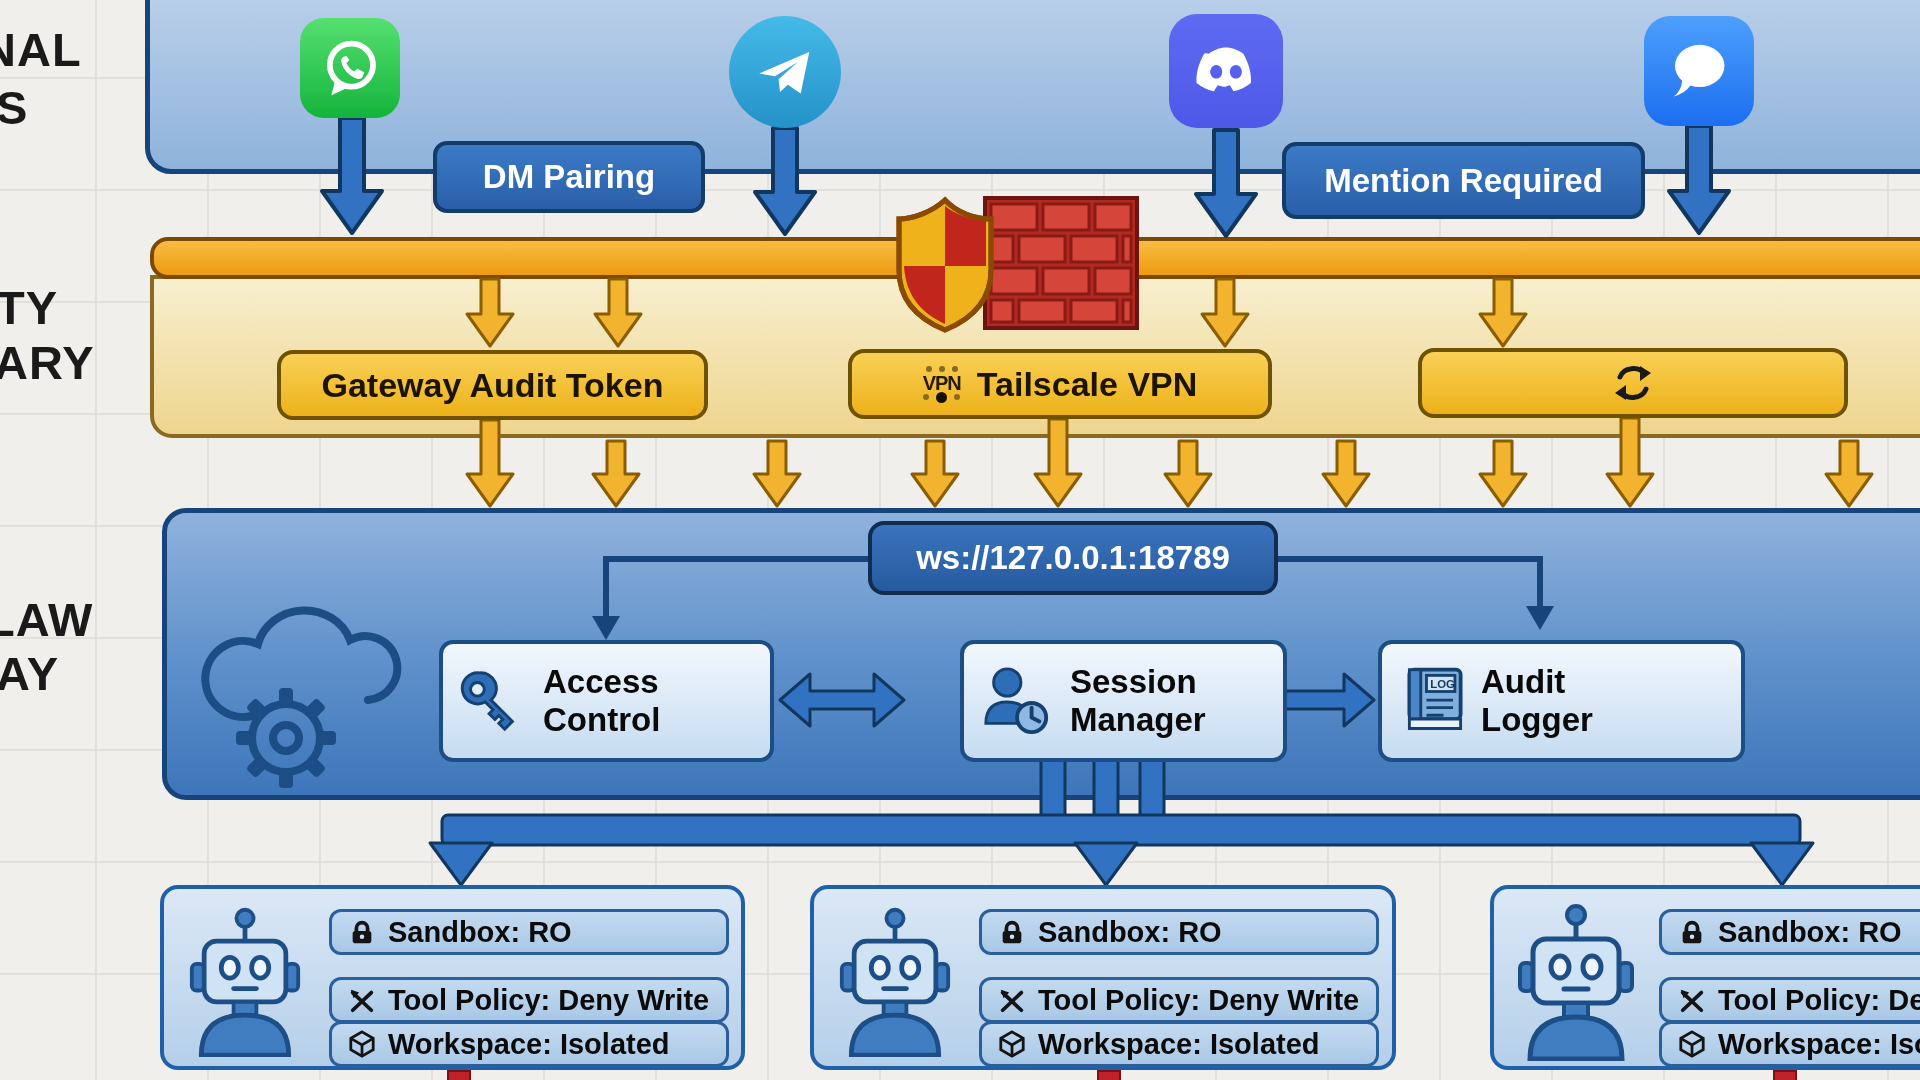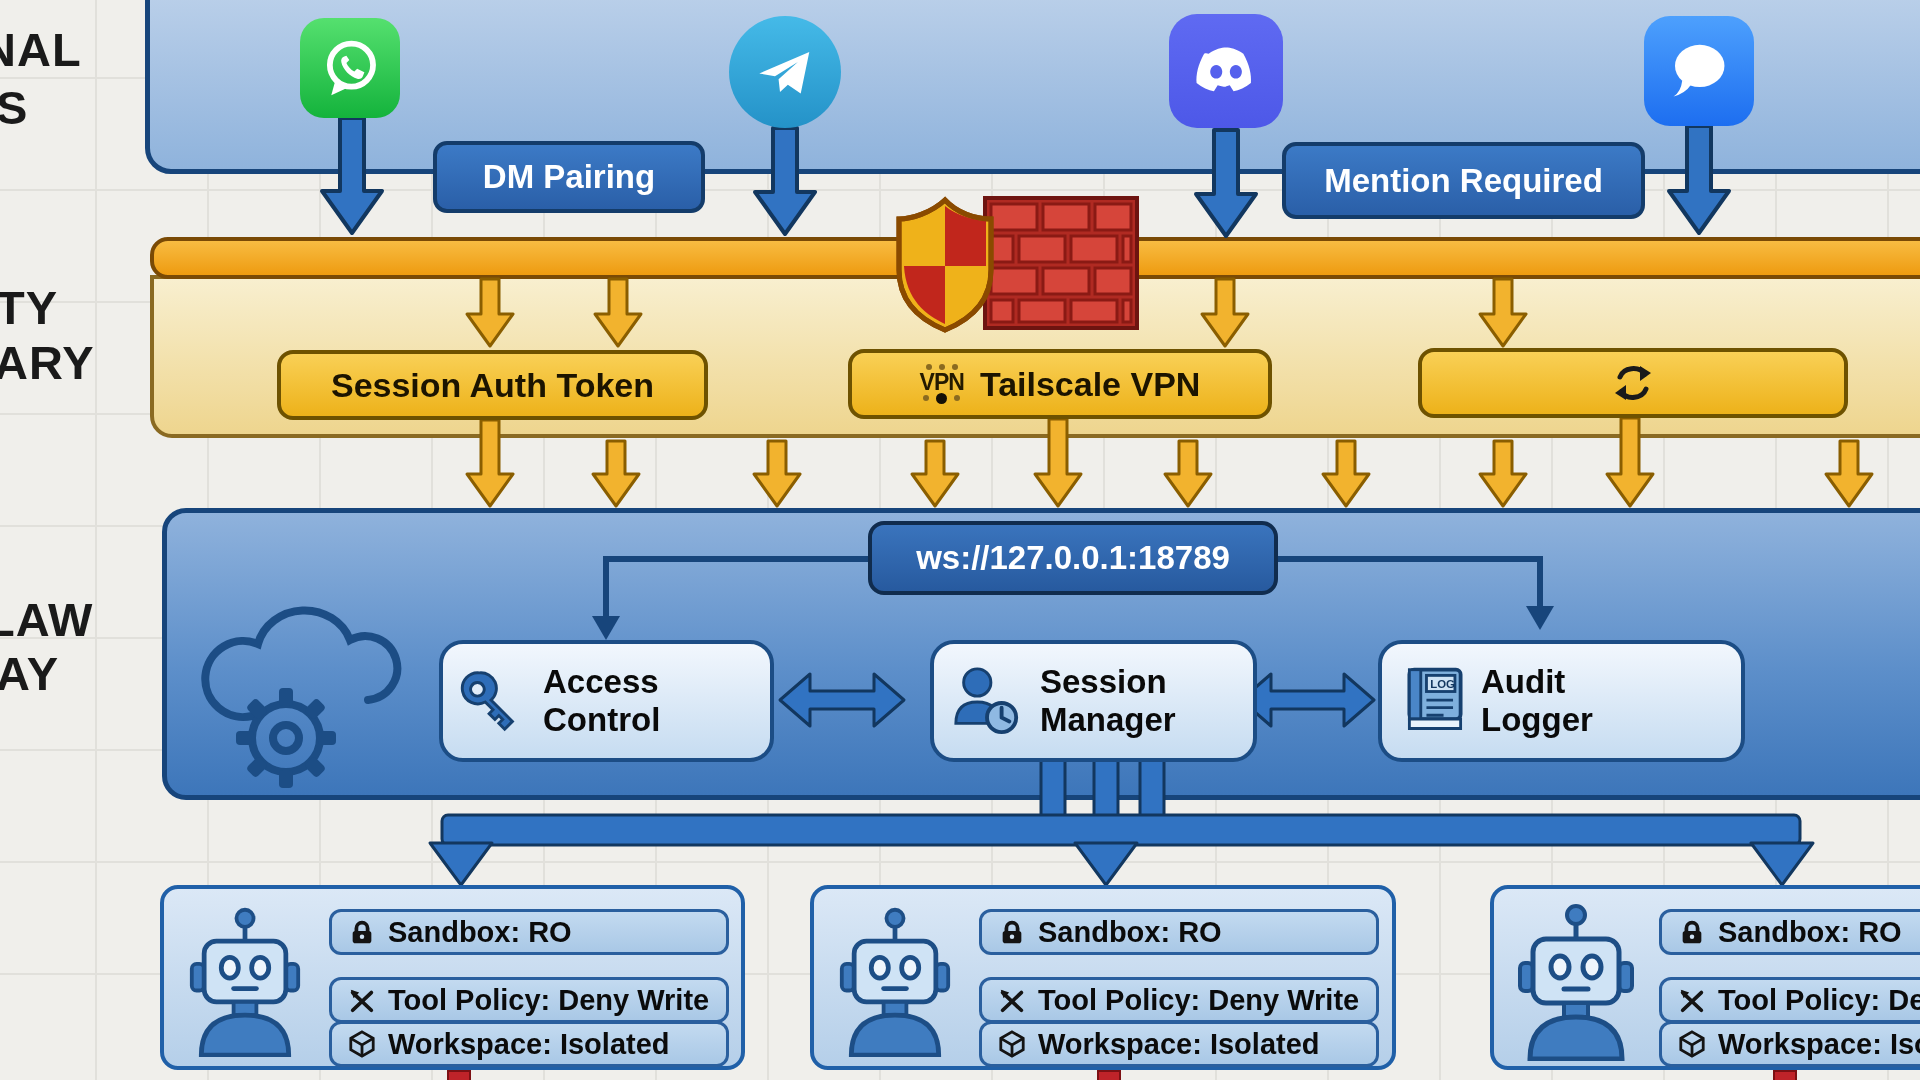--- a/index.html
+++ b/index.html
@@ -68,39 +68,39 @@
     border:4px solid #6e5200;border-radius:16px;box-sizing:border-box;
     color:#1c1400;font-weight:700;font-size:34px;white-space:nowrap;
   }
   .ybox-gateway{left:277px;top:350px;width:431px;height:70px;}
   .ybox-tailscale{left:848px;top:349px;width:424px;height:70px;}
   .ybox-loopback{left:1418px;top:348px;width:430px;height:70px;}
   .vpn-badge{display:flex;flex-direction:column;align-items:center;line-height:1;margin-right:2px;}
   .vpn-dots{display:flex;gap:7px;margin:1px 0;}
   .vpn-dots i{width:6px;height:6px;border-radius:50%;background:#8a6a20;display:block;}
   .vpn-dots i.big{width:11px;height:11px;background:#151007;margin-top:-2px;}
-  .vpn-word{font-size:23px;font-weight:800;letter-spacing:-1px;color:#241a00;text-align:right;}
+  .vpn-word{font-size:20px;font-weight:800;letter-spacing:-1px;color:#241a00;text-align:right;}
   
   .ws-chip{
     position:absolute;left:868px;top:521px;width:410px;height:74px;z-index:7;
     display:flex;align-items:center;justify-content:center;
     background:linear-gradient(180deg,#3a74bd,#275a9f);
     border:4px solid #102c4e;border-radius:16px;box-sizing:border-box;
     color:#fff;font-weight:700;font-size:33px;white-space:nowrap;
   }
   
   .gbox{
     position:absolute;top:640px;height:122px;z-index:6;
     display:flex;align-items:center;gap:16px;padding-left:16px;box-sizing:border-box;
     background:linear-gradient(180deg,#f2f7fd,#c6dcf1);
-    border:4px solid #1c4d85;border-radius:24px;
+    border:4px solid #1c4d85;border-radius:14px;
     color:#0a0a0a;font-weight:700;font-size:33px;line-height:1.15;
   }
   .gbox-access{left:439px;width:335px;}
-  .gbox-session{left:930px;width:327px;}
+  .gbox-session{left:960px;width:327px;}
   .gbox-audit{left:1378px;width:367px;gap:9px;}
   
   .card{
     position:absolute;top:885px;height:185px;z-index:6;
     background:linear-gradient(180deg,#dbe8f6,#b5cfe9);
     border:4px solid #2060a8;border-radius:18px;box-sizing:border-box;
   }
   .card1{left:160px;width:585px;}
   .card2{left:810px;width:586px;}
   .card3{left:1490px;width:520px;}
@@ -158,21 +158,21 @@
 </div>
 
 <div class="chip chip-dm">
   <span>DM Pairing</span>
 </div>
 <div class="chip chip-mention">
   <span>Mention Required</span>
 </div>
 
 <div class="ybox ybox-gateway">
-  <span>Session Auth Token</span>
+  <span>Gateway Audit Token</span>
 </div>
 <div class="ybox ybox-tailscale">
   <span class="vpn-badge">
     <span class="vpn-dots">
         <i></i>
         <i></i>
         <i></i>
       </span>
     <span class="vpn-word">VPN</span>
     <span class="vpn-dots">

